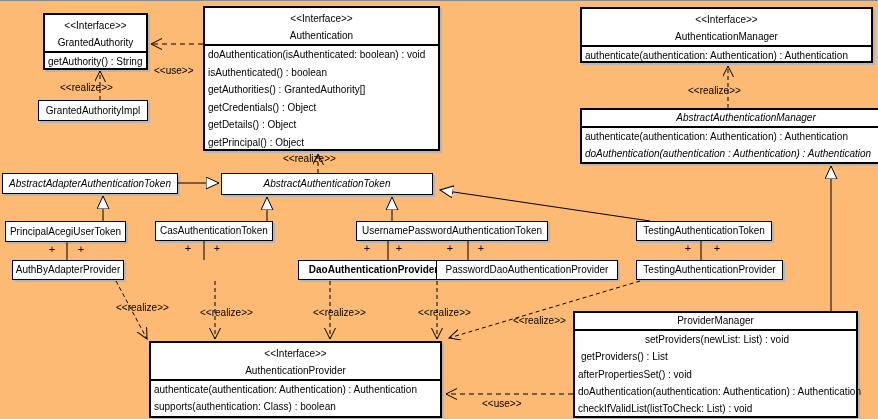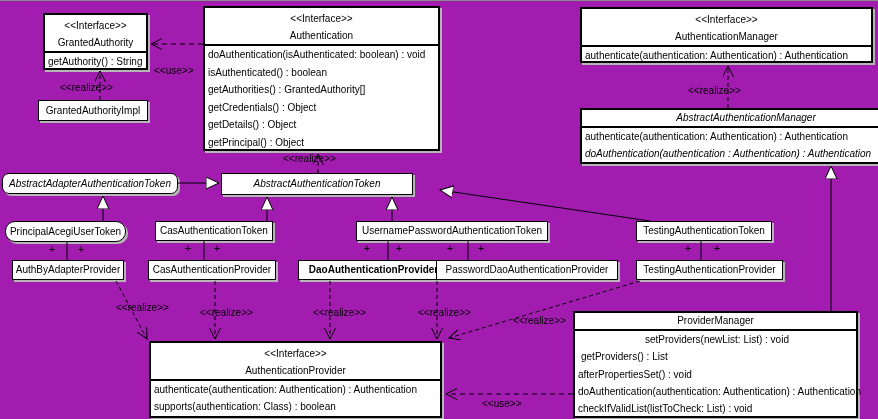--- a/index.html
+++ b/index.html
@@ -1,18 +1,18 @@
 <!DOCTYPE html>
 <html><head>
 <meta charset="utf-8">
 <style>
   html,body{margin:0;padding:0;}
   body{background:#efefef;}
   #stage{
-    position:relative;width:878px;height:419px;background:#a21caf;
+    position:relative;width:878px;height:419px;background:#fdba74;
     overflow:hidden;font-family:"Liberation Sans",sans-serif;color:#000;
     border-top:1px solid #8a8a8a;box-sizing:border-box;
   }
   .box{
     position:absolute;background:#fff;border:1px solid #000;
     box-shadow:2px 2px 0 #b6b6b6;font-size:10px;line-height:12px;
     box-sizing:border-box;
   }
   .b2{border-width:2px;}
   .hdr{text-align:center;white-space:nowrap;}
@@ -73,46 +73,43 @@
   <div class="box b2" style="left:580px;top:107px;width:332px;height:56px;">
     <div class="hdr">
       <div class="ln it" style="height:16px;line-height:16px;">AbstractAuthenticationManager</div>
     </div>
     <div class="methods">
       <div class="m" style="height:17px;line-height:17px;">authenticate(authentication: Authentication) : Authentication</div>
       <div class="m it" style="height:17px;line-height:17px;">doAuthentication(authentication : Authentication) : Authentication</div>
     </div>
   </div>
 
-  <div class="box" style="left:2px;top:172px;width:176px;height:21px;border-radius:7px;">
+  <div class="box" style="left:2px;top:172px;width:176px;height:21px;">
     <div class="single it">AbstractAdapterAuthenticationToken</div>
   </div>
 
-  <div class="box" style="left:221px;top:172px;width:192px;height:22px;">
+  <div class="box" style="left:221px;top:172px;width:212px;height:22px;">
     <div class="single it">AbstractAuthenticationToken</div>
   </div>
 
-  <div class="box" style="left:5px;top:220px;width:121px;height:21px;border-radius:10px;">
+  <div class="box" style="left:5px;top:220px;width:121px;height:21px;">
     <div class="single">PrincipalAcegiUserToken</div>
   </div>
   <div class="box" style="left:155px;top:220px;width:118px;height:20px;">
     <div class="single">CasAuthenticationToken</div>
   </div>
   <div class="box" style="left:356px;top:220px;width:192px;height:20px;">
     <div class="single">UsernamePasswordAuthenticationToken</div>
   </div>
   <div class="box" style="left:636px;top:220px;width:136px;height:20px;">
     <div class="single">TestingAuthenticationToken</div>
   </div>
 
   <div class="box" style="left:12px;top:259px;width:112px;height:20px;">
     <div class="single">AuthByAdapterProvider</div>
-  </div>
-  <div class="box" style="left:148px;top:259px;width:128px;height:20px;">
-    <div class="single">CasAuthenticationProvider</div>
   </div>
   <div class="box" style="left:298px;top:259px;width:151px;height:20px;font-weight:bold;">
     <div class="single">DaoAuthenticationProvider</div>
   </div>
   <div class="box" style="left:436px;top:259px;width:182px;height:20px;">
     <div class="single">PasswordDaoAuthenticationProvider</div>
   </div>
   <div class="box" style="left:636px;top:259px;width:147px;height:20px;">
     <div class="single">TestingAuthenticationProvider</div>
   </div>

